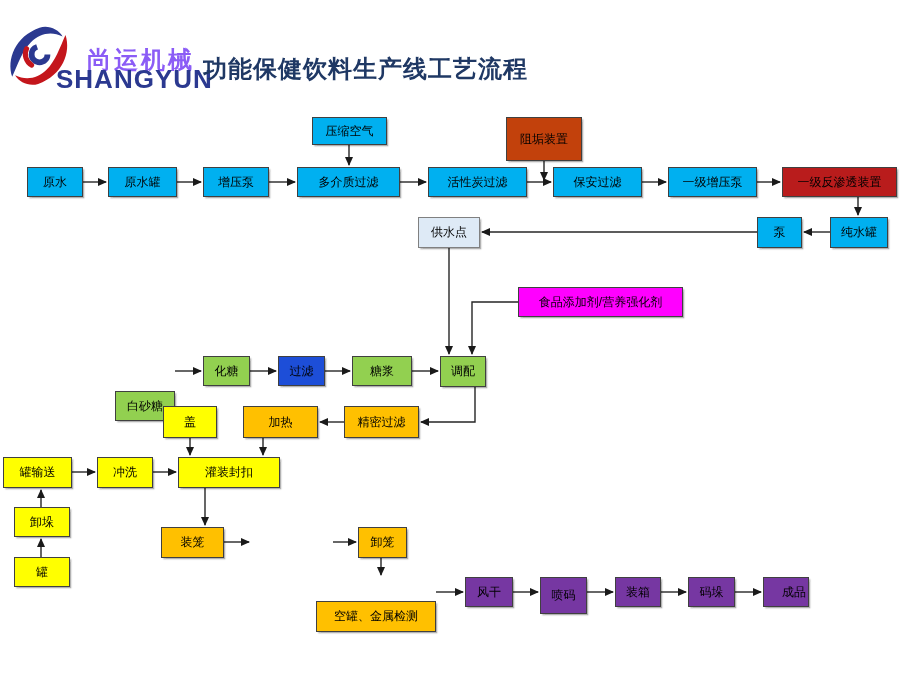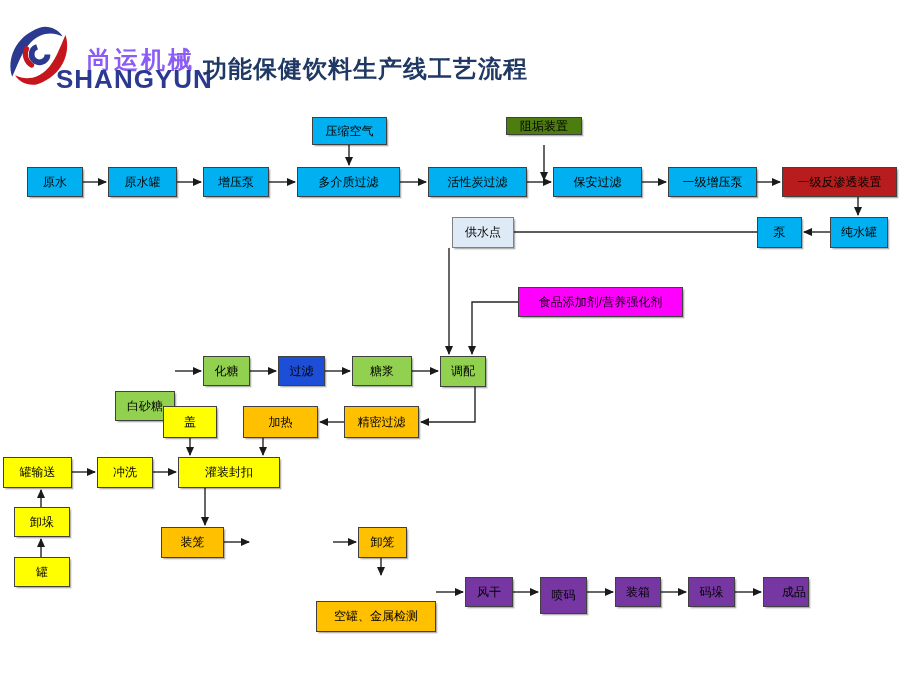--- a/index.html
+++ b/index.html
@@ -96,22 +96,22 @@
   <div id="nodes">
       <div class="node" style="left: 27px; top: 167px; width: 56px; height: 30px; background: rgb(0, 176, 240); border-color: rgb(64, 64, 64);">原水</div>
       <div class="node" style="left: 108px; top: 167px; width: 69px; height: 30px; background: rgb(0, 176, 240); border-color: rgb(64, 64, 64);">原水罐</div>
       <div class="node" style="left: 203px; top: 167px; width: 66px; height: 30px; background: rgb(0, 176, 240); border-color: rgb(64, 64, 64);">增压泵</div>
       <div class="node" style="left: 297px; top: 167px; width: 103px; height: 30px; background: rgb(0, 176, 240); border-color: rgb(64, 64, 64);">多介质过滤</div>
       <div class="node" style="left: 428px; top: 167px; width: 99px; height: 30px; background: rgb(0, 176, 240); border-color: rgb(64, 64, 64);">活性炭过滤</div>
       <div class="node" style="left: 553px; top: 167px; width: 89px; height: 30px; background: rgb(0, 176, 240); border-color: rgb(64, 64, 64);">保安过滤</div>
       <div class="node" style="left: 668px; top: 167px; width: 89px; height: 30px; background: rgb(0, 176, 240); border-color: rgb(64, 64, 64);">一级增压泵</div>
       <div class="node" style="left: 782px; top: 167px; width: 115px; height: 30px; background: #b91c1c; border-color: rgb(64, 64, 64);">一级反渗透装置</div>
       <div class="node" style="left: 312px; top: 117px; width: 75px; height: 28px; background: rgb(0, 176, 240); border-color: rgb(64, 64, 64);">压缩空气</div>
-      <div class="node" style="left: 506px; top: 117px; width: 76px; height: 18px; background: #4d7c0f; border-color: rgb(64, 64, 64);">阻垢装置</div>
-      <div class="node" style="left: 418px; top: 217px; width: 62px; height: 31px; background: rgb(222, 234, 246); border-color: rgb(128, 128, 128); margin-left: 34px;">供水点</div>
+      <div class="node" style="left: 506px; top: 117px; width: 76px; height: 44px; background: #c2410c; border-color: rgb(64, 64, 64);">阻垢装置</div>
+      <div class="node" style="left: 418px; top: 217px; width: 62px; height: 31px; background: rgb(222, 234, 246); border-color: rgb(128, 128, 128);">供水点</div>
       <div class="node" style="left: 757px; top: 217px; width: 45px; height: 31px; background: rgb(0, 176, 240); border-color: rgb(64, 64, 64);">泵</div>
       <div class="node" style="left: 830px; top: 217px; width: 58px; height: 31px; background: rgb(0, 176, 240); border-color: rgb(64, 64, 64);">纯水罐</div>
       <div class="node" style="left: 518px; top: 287px; width: 165px; height: 30px; background: rgb(255, 0, 255); border-color: rgb(64, 64, 64);">食品添加剂/营养强化剂</div>
       <div class="node" style="left: 115px; top: 356px; width: 60px; height: 30px; background: rgb(146, 208, 80); border-color: rgb(64, 64, 64); margin-top: 35px;">白砂糖</div>
       <div class="node" style="left: 203px; top: 356px; width: 47px; height: 30px; background: rgb(146, 208, 80); border-color: rgb(64, 64, 64);">化糖</div>
       <div class="node" style="left: 278px; top: 356px; width: 47px; height: 30px; background: #1d4ed8; border-color: rgb(64, 64, 64);">过滤</div>
       <div class="node" style="left: 352px; top: 356px; width: 60px; height: 30px; background: rgb(146, 208, 80); border-color: rgb(64, 64, 64);">糖浆</div>
       <div class="node" style="left: 440px; top: 356px; width: 46px; height: 31px; background: rgb(146, 208, 80); border-color: rgb(64, 64, 64);">调配</div>
       <div class="node" style="left: 163px; top: 406px; width: 54px; height: 32px; background: rgb(255, 255, 0); border-color: rgb(64, 64, 64);">盖</div>
       <div class="node" style="left: 243px; top: 406px; width: 75px; height: 32px; background: rgb(255, 192, 0); border-color: rgb(64, 64, 64);">加热</div>

